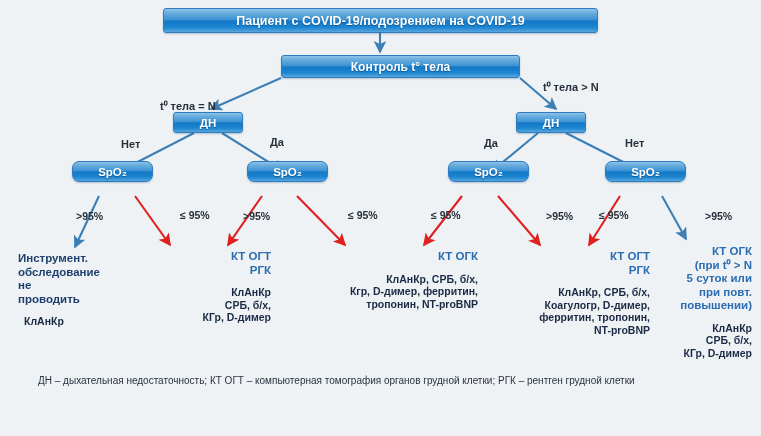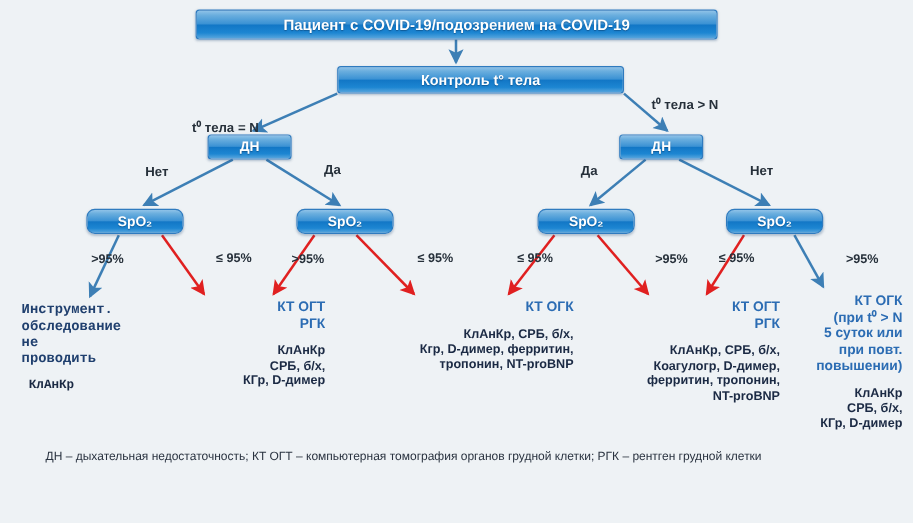--- a/index.html
+++ b/index.html
@@ -56,21 +56,21 @@
     font-size: 12.5px;
   }
   .node-temp {
     left: 281px; top: 55px; width: 239px; height: 23px;
     font-size: 12px;
   }
   .node-dn-l { left: 173px; top: 112px; width: 70px; height: 21px; font-size: 11.5px; }
   .node-dn-r { left: 516px; top: 112px; width: 70px; height: 21px; font-size: 11.5px; }
 
   .node-spo {
-    width: 81px; height: 21px; top: 174px; font-size: 11.5px;
+    width: 81px; height: 21px; top: 161px; font-size: 11.5px;
     border-radius: 7px;
   }
   .node-spo1 { left: 72px; }
   .node-spo2 { left: 247px; }
   .node-spo3 { left: 448px; }
   .node-spo4 { left: 605px; }
 
   
   .elabel {
     position: absolute;
@@ -199,21 +199,21 @@
 
   <div class="elabel small" style="left:48px; top:210px;">&gt;95%</div>
   <div class="elabel small" style="left:152px; top:209px;">≤ 95%</div>
   <div class="elabel small" style="left:215px; top:210px;">&gt;95%</div>
   <div class="elabel small" style="left:320px; top:209px;">≤ 95%</div>
   <div class="elabel small" style="left:403px; top:209px;">≤ 95%</div>
   <div class="elabel small" style="left:518px; top:210px;">&gt;95%</div>
   <div class="elabel small" style="left:571px; top:209px;">≤ 95%</div>
   <div class="elabel small" style="left:677px; top:210px;">&gt;95%</div>
 
-  <div class="leaf" style="left:18px; top:252px; width:112px; text-align:left;font-family:Liberation Mono, monospace;">
+  <div class="leaf" style="left:18px; top:252px; width:112px; text-align:left;">
     <div class="title dark">Инструмент.
 обследование
 не
 проводить</div>
     <div class="tests" style="text-align:left; padding-left:6px;">КлАнКр</div>
   </div>
 
   <div class="leaf" style="left:143px; top:250px; width:128px;">
     <div class="title">КТ ОГТ
 РГК</div>

